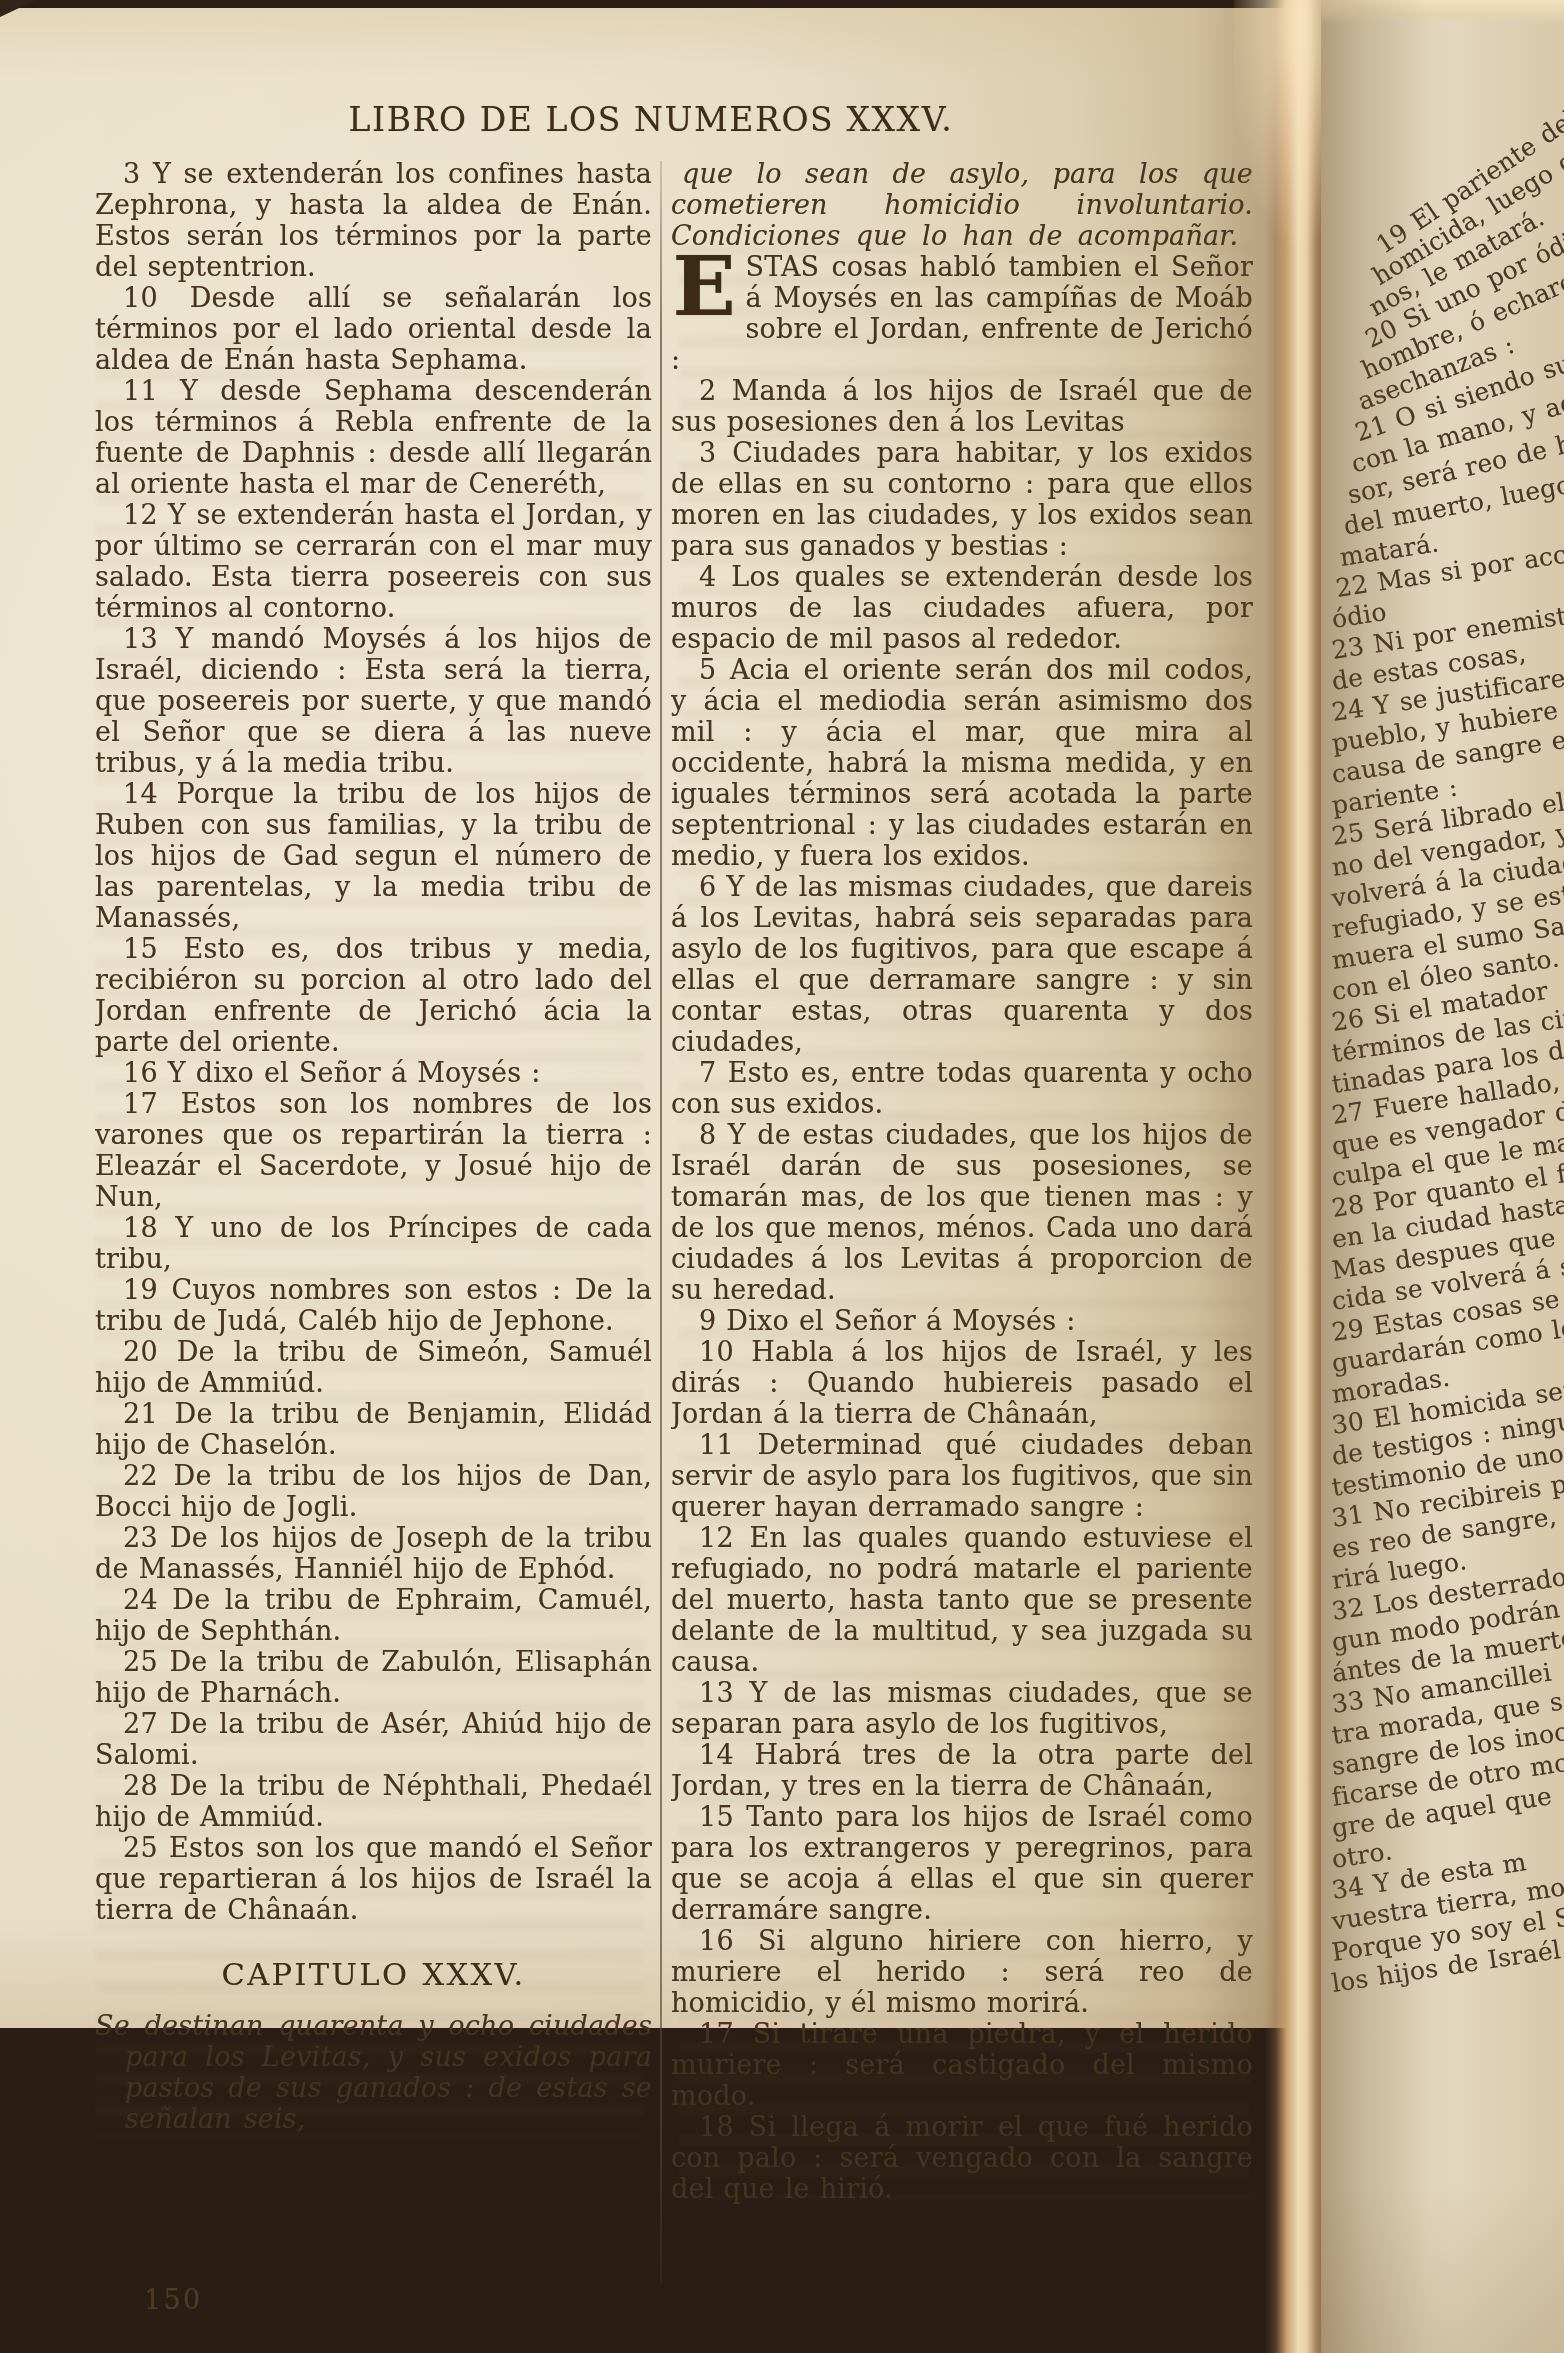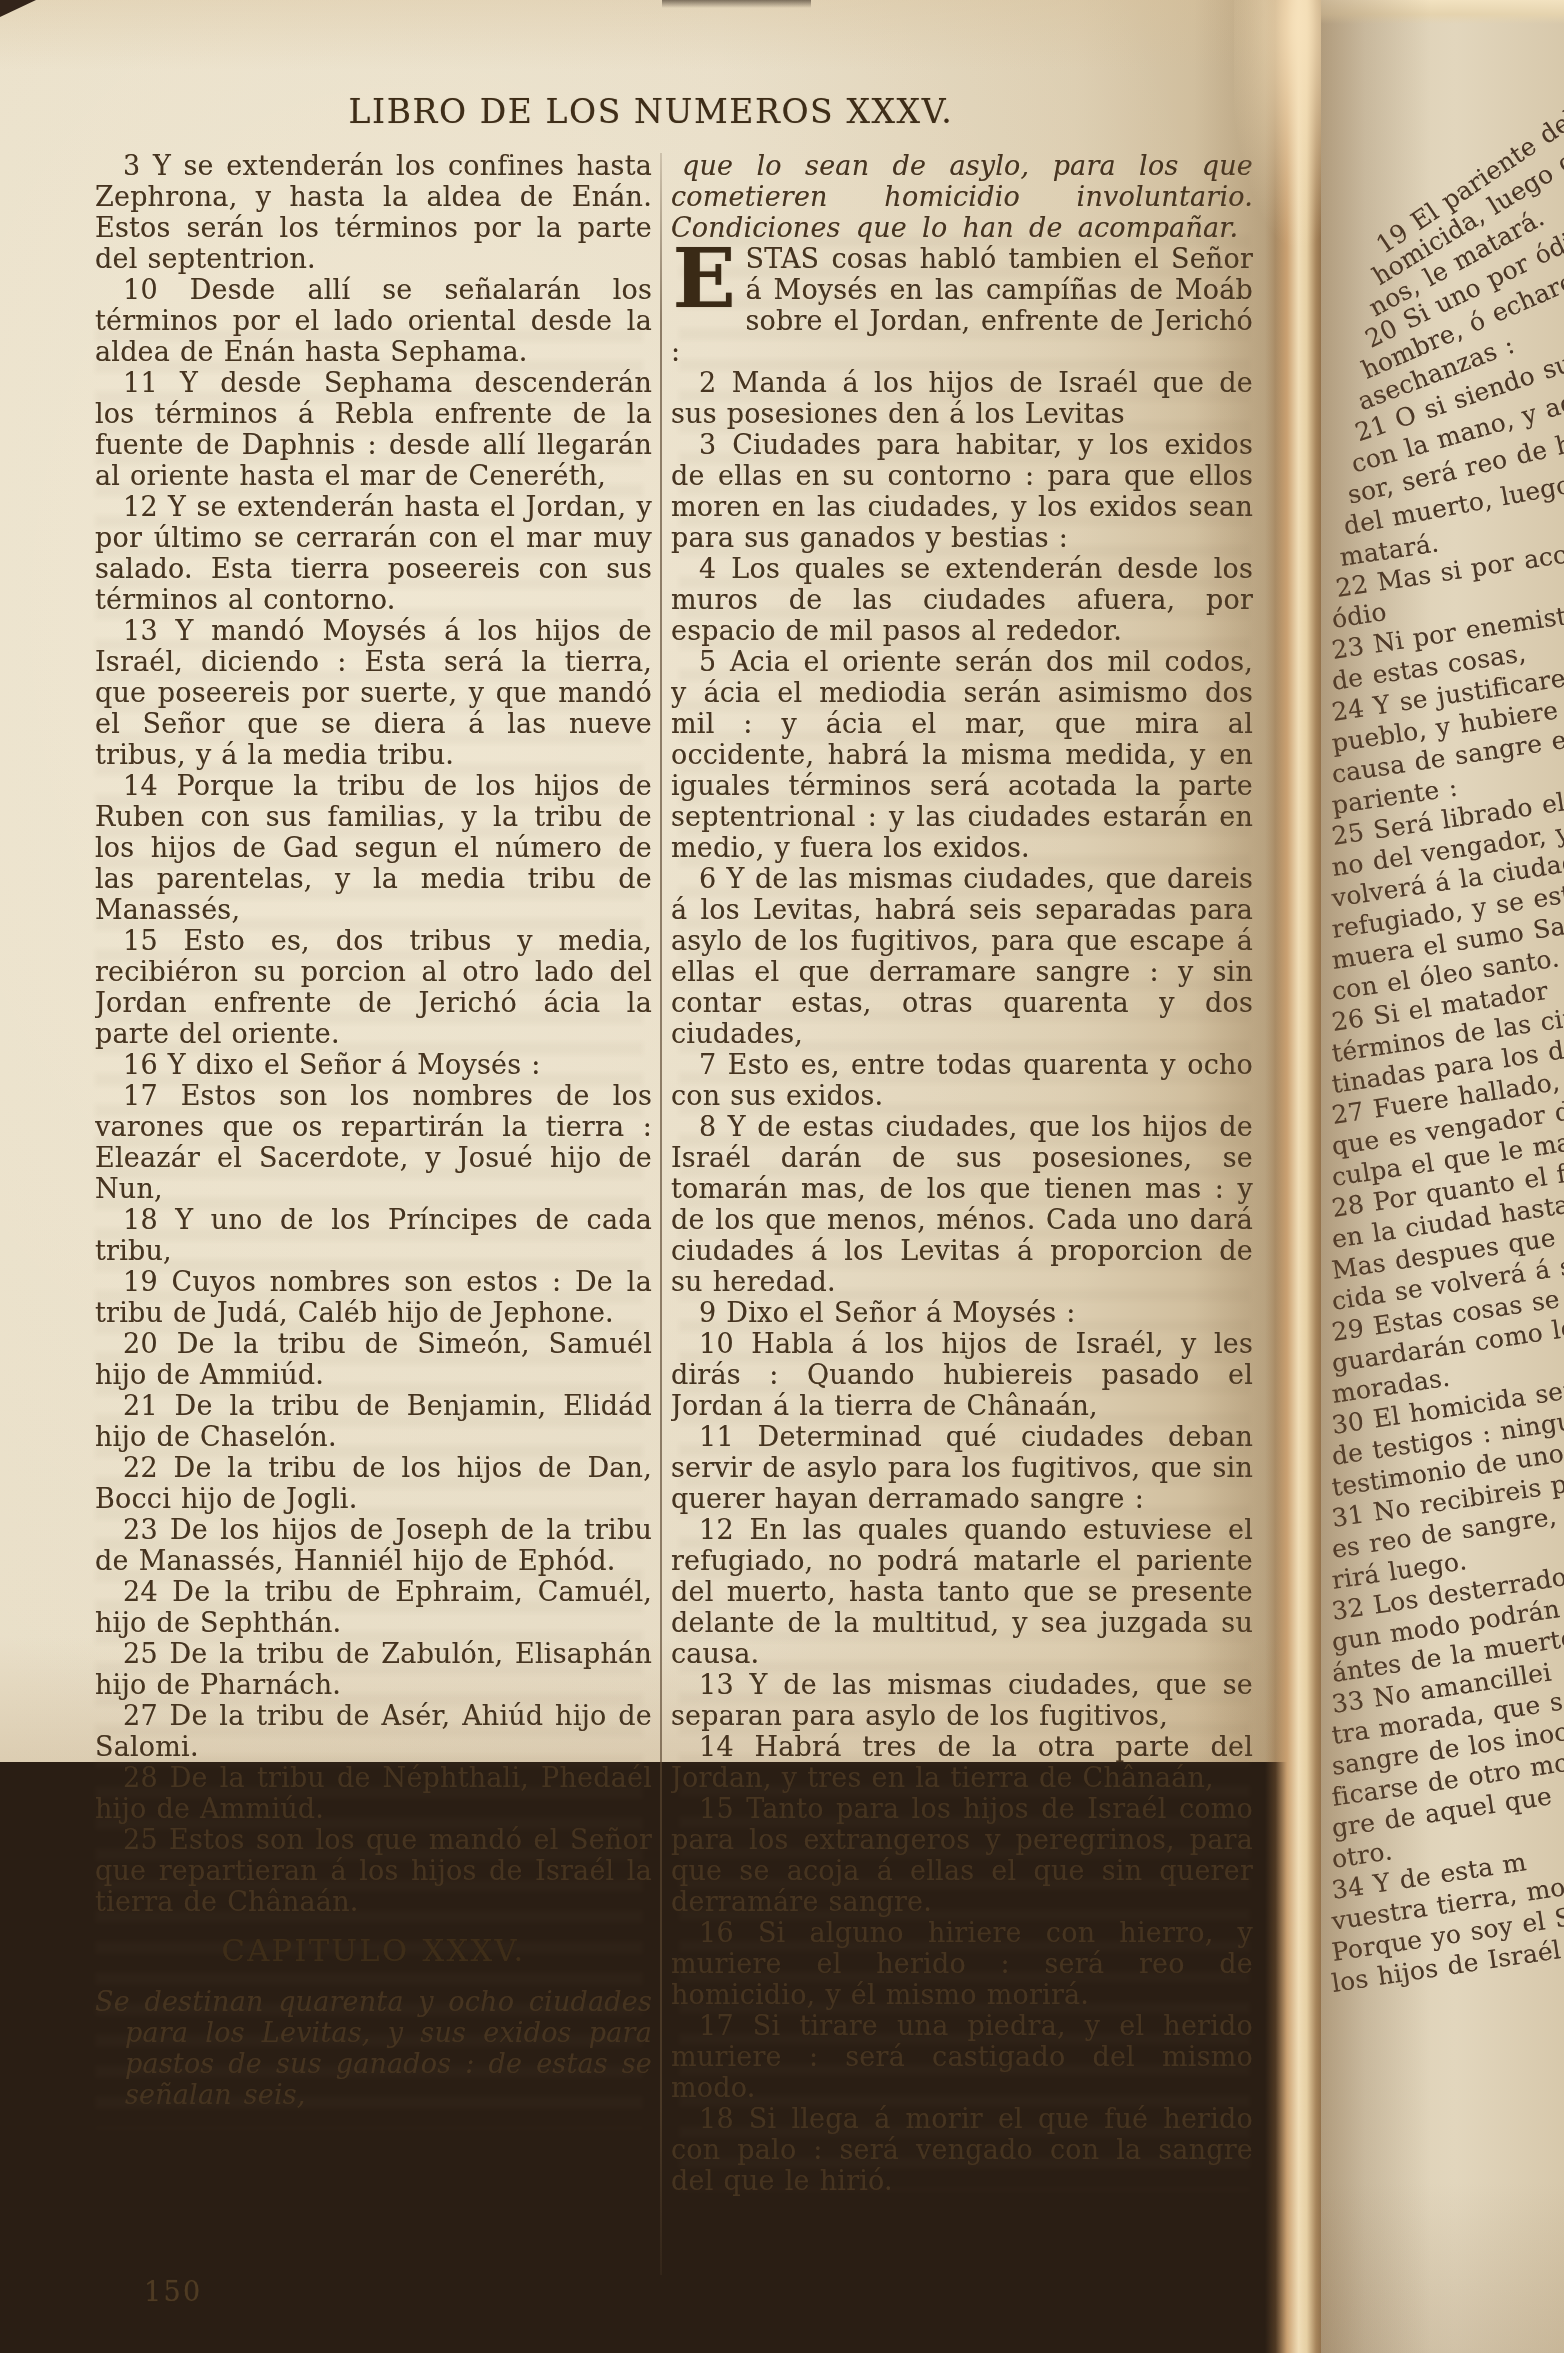--- a/index.html
+++ b/index.html
@@ -5,21 +5,21 @@
   html,body{margin:0;padding:0;}
   body{
     width:1565px;height:2354px;overflow:hidden;
     background:#2a1e14;
     font-family:"DejaVu Serif","Liberation Serif",serif;
   }
   .photo{position:relative;width:1565px;height:2354px;overflow:hidden;background:var(--photo-dark,#2a1e14);}
 
   
   .main-page{
-    position:absolute;left:0;top:0;width:1311px;height:1762px;
+    position:absolute;left:0;top:8px;width:1311px;height:2020px;
     background:
       radial-gradient(1252px 1721px at 30% 35%, rgba(255,250,235,.35), rgba(0,0,0,0) 70%),
       linear-gradient(90deg,#e9dfc8 0%,#e6dbc4 55%,#dccdb0 82%,#c9b592 97%,#b89d77 100%),
       var(--paper,#e4d8c0);
     color:var(--ink,#463420);
   }
   .main-page::before{ 
     content:"";position:absolute;inset:0;pointer-events:none;
     background:
       linear-gradient(180deg,rgba(214,190,150,.35) 0,rgba(0,0,0,0) 70px),
@@ -41,21 +41,21 @@
        text-align:justify;letter-spacing:0.2px;word-spacing:1.2px;
        color:var(--ink,#463420);text-shadow:0 0 0.5px rgba(70,52,32,.4);}
   .col-left{left:95px;width:557px;height:2136px;overflow:hidden;}
   .col-right{left:671px;width:582px;height:2136px;overflow:hidden;}
   .col p{margin:0;}
   .verse{text-indent:28px;}
   .col-rule{position:absolute;left:660px;top:153px;width:1.6px;height:2122px;
             background:linear-gradient(180deg,rgba(90,70,48,.2),rgba(90,70,48,.65) 8%,rgba(90,70,48,.65) 92%,rgba(90,70,48,.2));}
 
   .chapter-heading{
-    margin-top:18px;text-align:center;font-size:30.5px;letter-spacing:2.3px;
+    margin-top:34px;text-align:center;font-size:30.5px;letter-spacing:2.3px;
     text-indent:0;color:var(--title-ink,#3e2d18);
   }
   .summary{font-style:italic;margin-top:20.3px !important;
            padding-left:30px;text-indent:-30px;word-spacing:3.1px;}
   .summary.cont{padding-left:0;text-indent:11px;margin-top:0 !important;word-spacing:6.3px;}
 
   .dropcap{
     float:left;font-size:83px;line-height:64px;height:64px;
     padding:3.1px 9.4px 0 1.6px;font-weight:bold;color:#3a2a16;
     text-shadow:0 0 0.8px rgba(58,42,22,.5);

